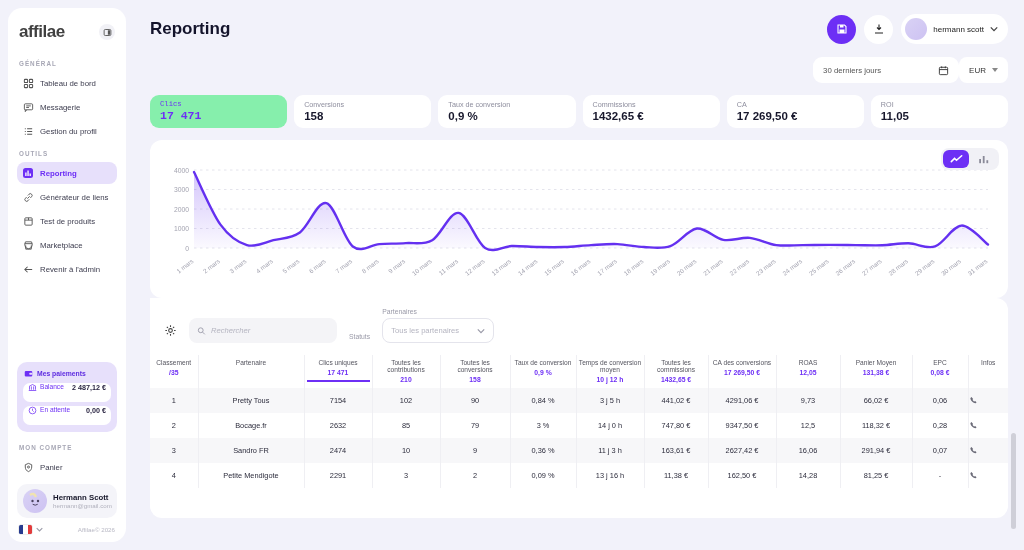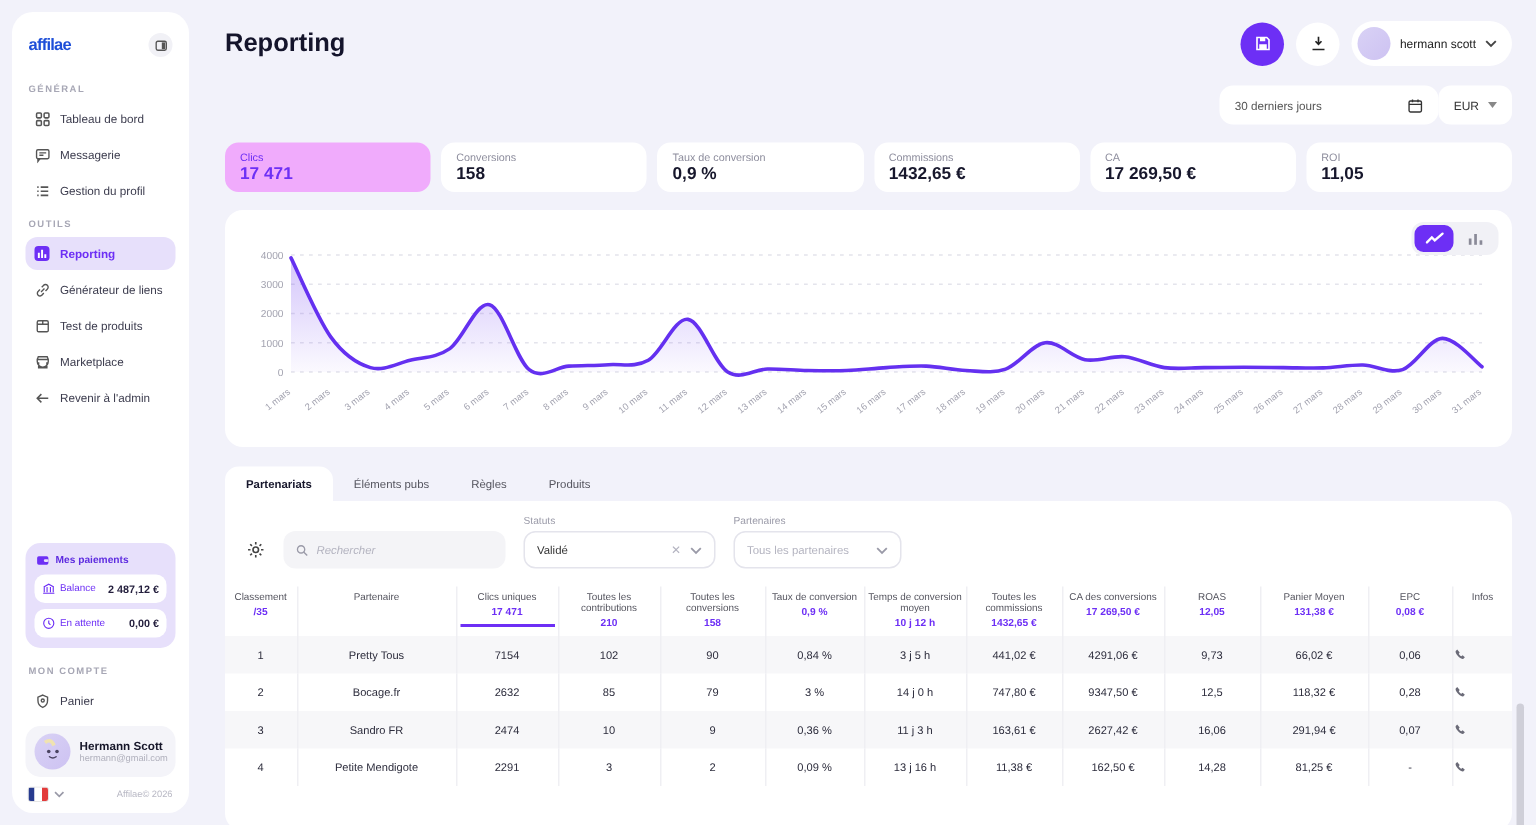--- a/index.html
+++ b/index.html
@@ -3,31 +3,31 @@
 <meta charset="utf-8">
 <style>
   * { margin:0; padding:0; box-sizing:border-box; }
   html,body { width:1024px; height:550px; overflow:hidden;
     font-family:"Liberation Sans", sans-serif; background:#f2f2fa; color:#1c1c2e; }
 
   
   .sidebar { position:absolute; left:8px; top:8px; bottom:8px; width:118px;
     background:#fff; border-radius:14px; padding:12px 9px 8px 9px; display:flex; flex-direction:column; }
   .logo-row { display:flex; align-items:center; justify-content:space-between; padding:2px 2px 10px 2px; }
-  .logo { font-size:11px; font-weight:700; letter-spacing:-0.5px; color:#1d4ed8;text-align:center; }
+  .logo { font-size:17px; font-weight:700; letter-spacing:-0.5px; color:#404040;text-align:center; }
   .collapse-btn { width:16px; height:16px; border-radius:50%; background:#f1f1f6;
     display:flex; align-items:center; justify-content:center; cursor:pointer; }
   .sec-title { font-size:6.3px; color:#a7a7b5; letter-spacing:1px; margin:8px 2px 5px 2px; font-weight:700; }
   .nav-item { display:flex; align-items:center; gap:6px; padding:5px 5px; border-radius:8px;
     font-size:7.8px; color:#3c3c4e; cursor:pointer; margin-bottom:2px;text-align:center; }
   .nav-item .ic { width:12px; height:12px; flex:0 0 12px; display:flex; align-items:center; justify-content:center; }
   .nav-item.active { background:#e7e0fb; color:#6d2ff5; font-weight:700; }
   .pay-card { background:#e7e0fb; border-radius:10px; padding:6px; margin:6px 0 4px 0; }
   .pay-title { display:flex; align-items:center; gap:4px; font-size:6.8px; font-weight:700; color:#5d2be0; margin:1px 0 5px 1px; }
-  .pay-pill { background:#fff; border-radius:7px; height:19px; display:flex; align-items:center; gap:3px;
+  .pay-pill { background:#fff; border-radius:7px; height:19px; display:flex; gap:3px;
     padding:0 5px; margin-bottom:4px; }
   .pay-pill .plabel { font-size:6.6px; color:#6d2ff5; flex:1; }
   .pay-pill .pval { font-size:7.2px; font-weight:700; color:#241f3d; }
   .user-card { background:#f4f4f9; border-radius:10px; padding:5px 6px; display:flex; align-items:center; gap:6px; cursor:pointer; margin-top:4px;}
   .uname { font-size:7.8px; font-weight:700; color:#17172a; }
   .uemail { font-size:6.2px; color:#b0b0bc; }
   .side-foot { display:flex; align-items:center; justify-content:space-between; margin-top:7px; padding:0 2px; }
   .flag { width:13px; height:9px; display:flex; border-radius:1.5px; overflow:hidden; box-shadow:0 0 0 0.5px #ddd; }
   .flag i { flex:1; } .flag i:nth-child(1){background:#273b8f;} .flag i:nth-child(2){background:#fff;} .flag i:nth-child(3){background:#e23b3b;}
   .copyright { font-size:6.2px; color:#b8b8c4; }
@@ -48,21 +48,21 @@
     justify-content:space-between; padding:0 10px; font-size:7.8px; color:#555; cursor:pointer; }
   .eur-pill { background:#fff; border-radius:8px; height:26px; display:flex; align-items:center; gap:6px;
     padding:0 10px; font-size:8px; color:#333; cursor:pointer; }
   .caret { width:0; height:0; border-left:3px solid transparent; border-right:3px solid transparent; border-top:4px solid #888; }
 
   
   .kpis { display:flex; gap:7px; margin-top:12px; }
   .kpi { flex:1; background:#fff; border-radius:9px; padding:5px 10px 6px 10px; cursor:pointer; }
   .kpi .kl { font-size:7.2px; color:#8d8d9d; }
   .kpi .kv { font-size:11.5px; font-weight:800; color:#17172c; margin-top:1px; }
-  .kpi.active { background:#f0abfc; }
+  .kpi.active { background:#86efac;font-family:Liberation Mono, monospace; }
   .kpi.active .kl, .kpi.active .kv { color:#6d2ff5; }
 
   
   .chart-card { position:relative; background:#fff; border-radius:12px; margin-top:12px; height:158px; padding:22px 14px 4px 14px; }
   .chart-toggle { position:absolute; top:8px; right:9px; background:#f1f1f6; border-radius:8px; padding:2px; display:flex; gap:2px; }
   .ct-btn { width:26px; height:18px; border-radius:6px; display:flex; align-items:center; justify-content:center; cursor:pointer; }
   .ct-btn.on { background:#6d2ff5; }
 
   
   .tabs { display:flex; margin-top:13px; }
@@ -391,51 +391,38 @@
           <text transform="translate(691.6666666666666,100) rotate(-38)" font-size="6.3" fill="#a3a3b0" text-anchor="end" font-family="Liberation Sans, sans-serif">26 mars</text>
           <text transform="translate(718.1333333333333,100) rotate(-38)" font-size="6.3" fill="#a3a3b0" text-anchor="end" font-family="Liberation Sans, sans-serif">27 mars</text>
           <text transform="translate(744.6,100) rotate(-38)" font-size="6.3" fill="#a3a3b0" text-anchor="end" font-family="Liberation Sans, sans-serif">28 mars</text>
           <text transform="translate(771.0666666666667,100) rotate(-38)" font-size="6.3" fill="#a3a3b0" text-anchor="end" font-family="Liberation Sans, sans-serif">29 mars</text>
           <text transform="translate(797.5333333333333,100) rotate(-38)" font-size="6.3" fill="#a3a3b0" text-anchor="end" font-family="Liberation Sans, sans-serif">30 mars</text>
           <text transform="translate(824,100) rotate(-38)" font-size="6.3" fill="#a3a3b0" text-anchor="end" font-family="Liberation Sans, sans-serif">31 mars</text>
         </svg>
       </div>
   </div>
 
-  <div class="tabs" id="tab-row">
-      <div class="tab active">Partenariats</div>
-      <div class="tab">Éléments pubs</div>
-      <div class="tab">Règles</div>
-      <div class="tab">Produits</div>
-    </div>
 
   <div class="panel">
     <div class="filters">
       <span class="gear">
         <svg width="13" height="13" viewBox="0 0 24 24" fill="none" stroke="#444" stroke-width="2">
             <circle cx="12" cy="12" r="3.4"></circle>
             <path d="M12 2.5v3M12 18.5v3M2.5 12h3M18.5 12h3M5.2 5.2l2.1 2.1M16.7 16.7l2.1 2.1M18.8 5.2l-2.1 2.1M7.3 16.7l-2.1 2.1"></path>
           </svg>
       </span>
       <span class="search">
         <svg width="10" height="10" viewBox="0 0 24 24" fill="none" stroke="#9a9aa8" stroke-width="2.4">
             <circle cx="10" cy="10" r="6.5"></circle>
             <path d="M15 15l6 6"></path>
           </svg>
         <input placeholder="Rechercher" style="">
       </span>
       <span class="fgroup">
         <div class="flabel">Statuts</div>
-        <div class="select sel-status">
-          <span class="grow">Validé</span>
-          <span class="x">✕</span>
-          <svg width="8" height="6" viewBox="0 0 10 6">
-              <path d="M1 1l4 4 4-4" stroke="#9a9aa8" stroke-width="1.5" fill="none"></path>
-            </svg>
-        </div>
       </span>
       <span class="fgroup">
         <div class="flabel">Partenaires</div>
         <div class="select sel-partner muted">
           <span class="grow">Tous les partenaires</span>
           <svg width="8" height="6" viewBox="0 0 10 6">
               <path d="M1 1l4 4 4-4" stroke="#9a9aa8" stroke-width="1.5" fill="none"></path>
             </svg>
         </div>
       </span>

